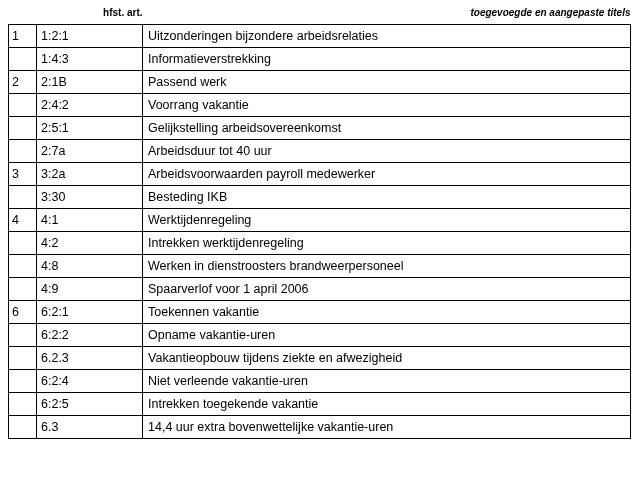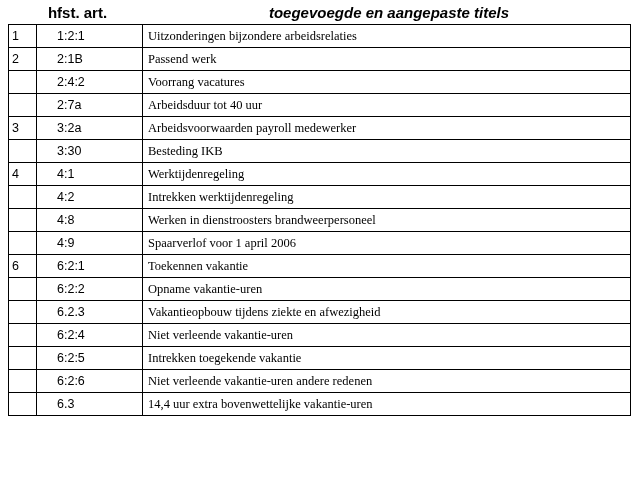--- a/index.html
+++ b/index.html
@@ -26,23 +26,23 @@
     table-layout: fixed;
     width: 622px;
     font-size: 12.5px;
   }
   table.titles col.c1 { width: 28px; }
   table.titles col.c2 { width: 106px; }
   table.titles col.c3 { width: 488px; }
 
   table.titles thead th {
     border: none;
-    text-align: center;
+    text-align: right;
     font-weight: bold;
-    font-size: 15px;
+    font-size: 10px;
     padding: 0 0 4px 3px;
     vertical-align: bottom;
     line-height: 14px;
   }
   table.titles thead th.hdr-art {
     padding-left: 4px;
   }
   table.titles thead th.hdr-titel {
     padding-left: 5px;
     font-style: italic;
@@ -53,25 +53,24 @@
     height: 19px;
     line-height: 16px;
     vertical-align: middle;
     white-space: nowrap;
     overflow: hidden;
   }
   table.titles tbody td.col-hfst {
     padding-left: 3px;
   }
   table.titles tbody td.col-art {
-    padding-left: 20px;
+    padding-left: 4px;
   }
   table.titles tbody td.col-titel {
     padding-left: 5px;
-    font-family: Liberation Serif, serif;
   }
 </style>
 </head>
 <body>
 
 <div class="page">
   <table class="titles">
     <colgroup>
       <col class="c1">
       <col class="c2">
@@ -83,28 +82,38 @@
         <th class="hdr-titel">toegevoegde en aangepaste titels</th>
       </tr>
     </thead>
     <tbody id="table-body">
         <tr>
           <td class="col-hfst">1</td>
           <td class="col-art">1:2:1</td>
           <td class="col-titel">Uitzonderingen bijzondere arbeidsrelaties</td>
         </tr>
         <tr>
+          <td class="col-hfst"></td>
+          <td class="col-art">1:4:3</td>
+          <td class="col-titel">Informatieverstrekking</td>
+        </tr>
+        <tr>
           <td class="col-hfst">2</td>
           <td class="col-art">2:1B</td>
           <td class="col-titel">Passend werk</td>
         </tr>
         <tr>
           <td class="col-hfst"></td>
           <td class="col-art">2:4:2</td>
-          <td class="col-titel">Voorrang vacatures</td>
+          <td class="col-titel">Voorrang vakantie</td>
+        </tr>
+        <tr>
+          <td class="col-hfst"></td>
+          <td class="col-art">2:5:1</td>
+          <td class="col-titel">Gelijkstelling arbeidsovereenkomst</td>
         </tr>
         <tr>
           <td class="col-hfst"></td>
           <td class="col-art">2:7a</td>
           <td class="col-titel">Arbeidsduur tot 40 uur</td>
         </tr>
         <tr>
           <td class="col-hfst">3</td>
           <td class="col-art">3:2a</td>
           <td class="col-titel">Arbeidsvoorwaarden payroll medewerker</td>
@@ -154,23 +163,18 @@
           <td class="col-art">6:2:4</td>
           <td class="col-titel">Niet verleende vakantie-uren</td>
         </tr>
         <tr>
           <td class="col-hfst"></td>
           <td class="col-art">6:2:5</td>
           <td class="col-titel">Intrekken toegekende vakantie</td>
         </tr>
         <tr>
           <td class="col-hfst"></td>
-          <td class="col-art">6:2:6</td>
-          <td class="col-titel">Niet verleende vakantie-uren andere redenen</td>
-        </tr>
-        <tr>
-          <td class="col-hfst"></td>
           <td class="col-art">6.3</td>
           <td class="col-titel">14,4 uur extra bovenwettelijke vakantie-uren</td>
         </tr>
       </tbody>
   </table>
 </div>
 
 </body></html>

